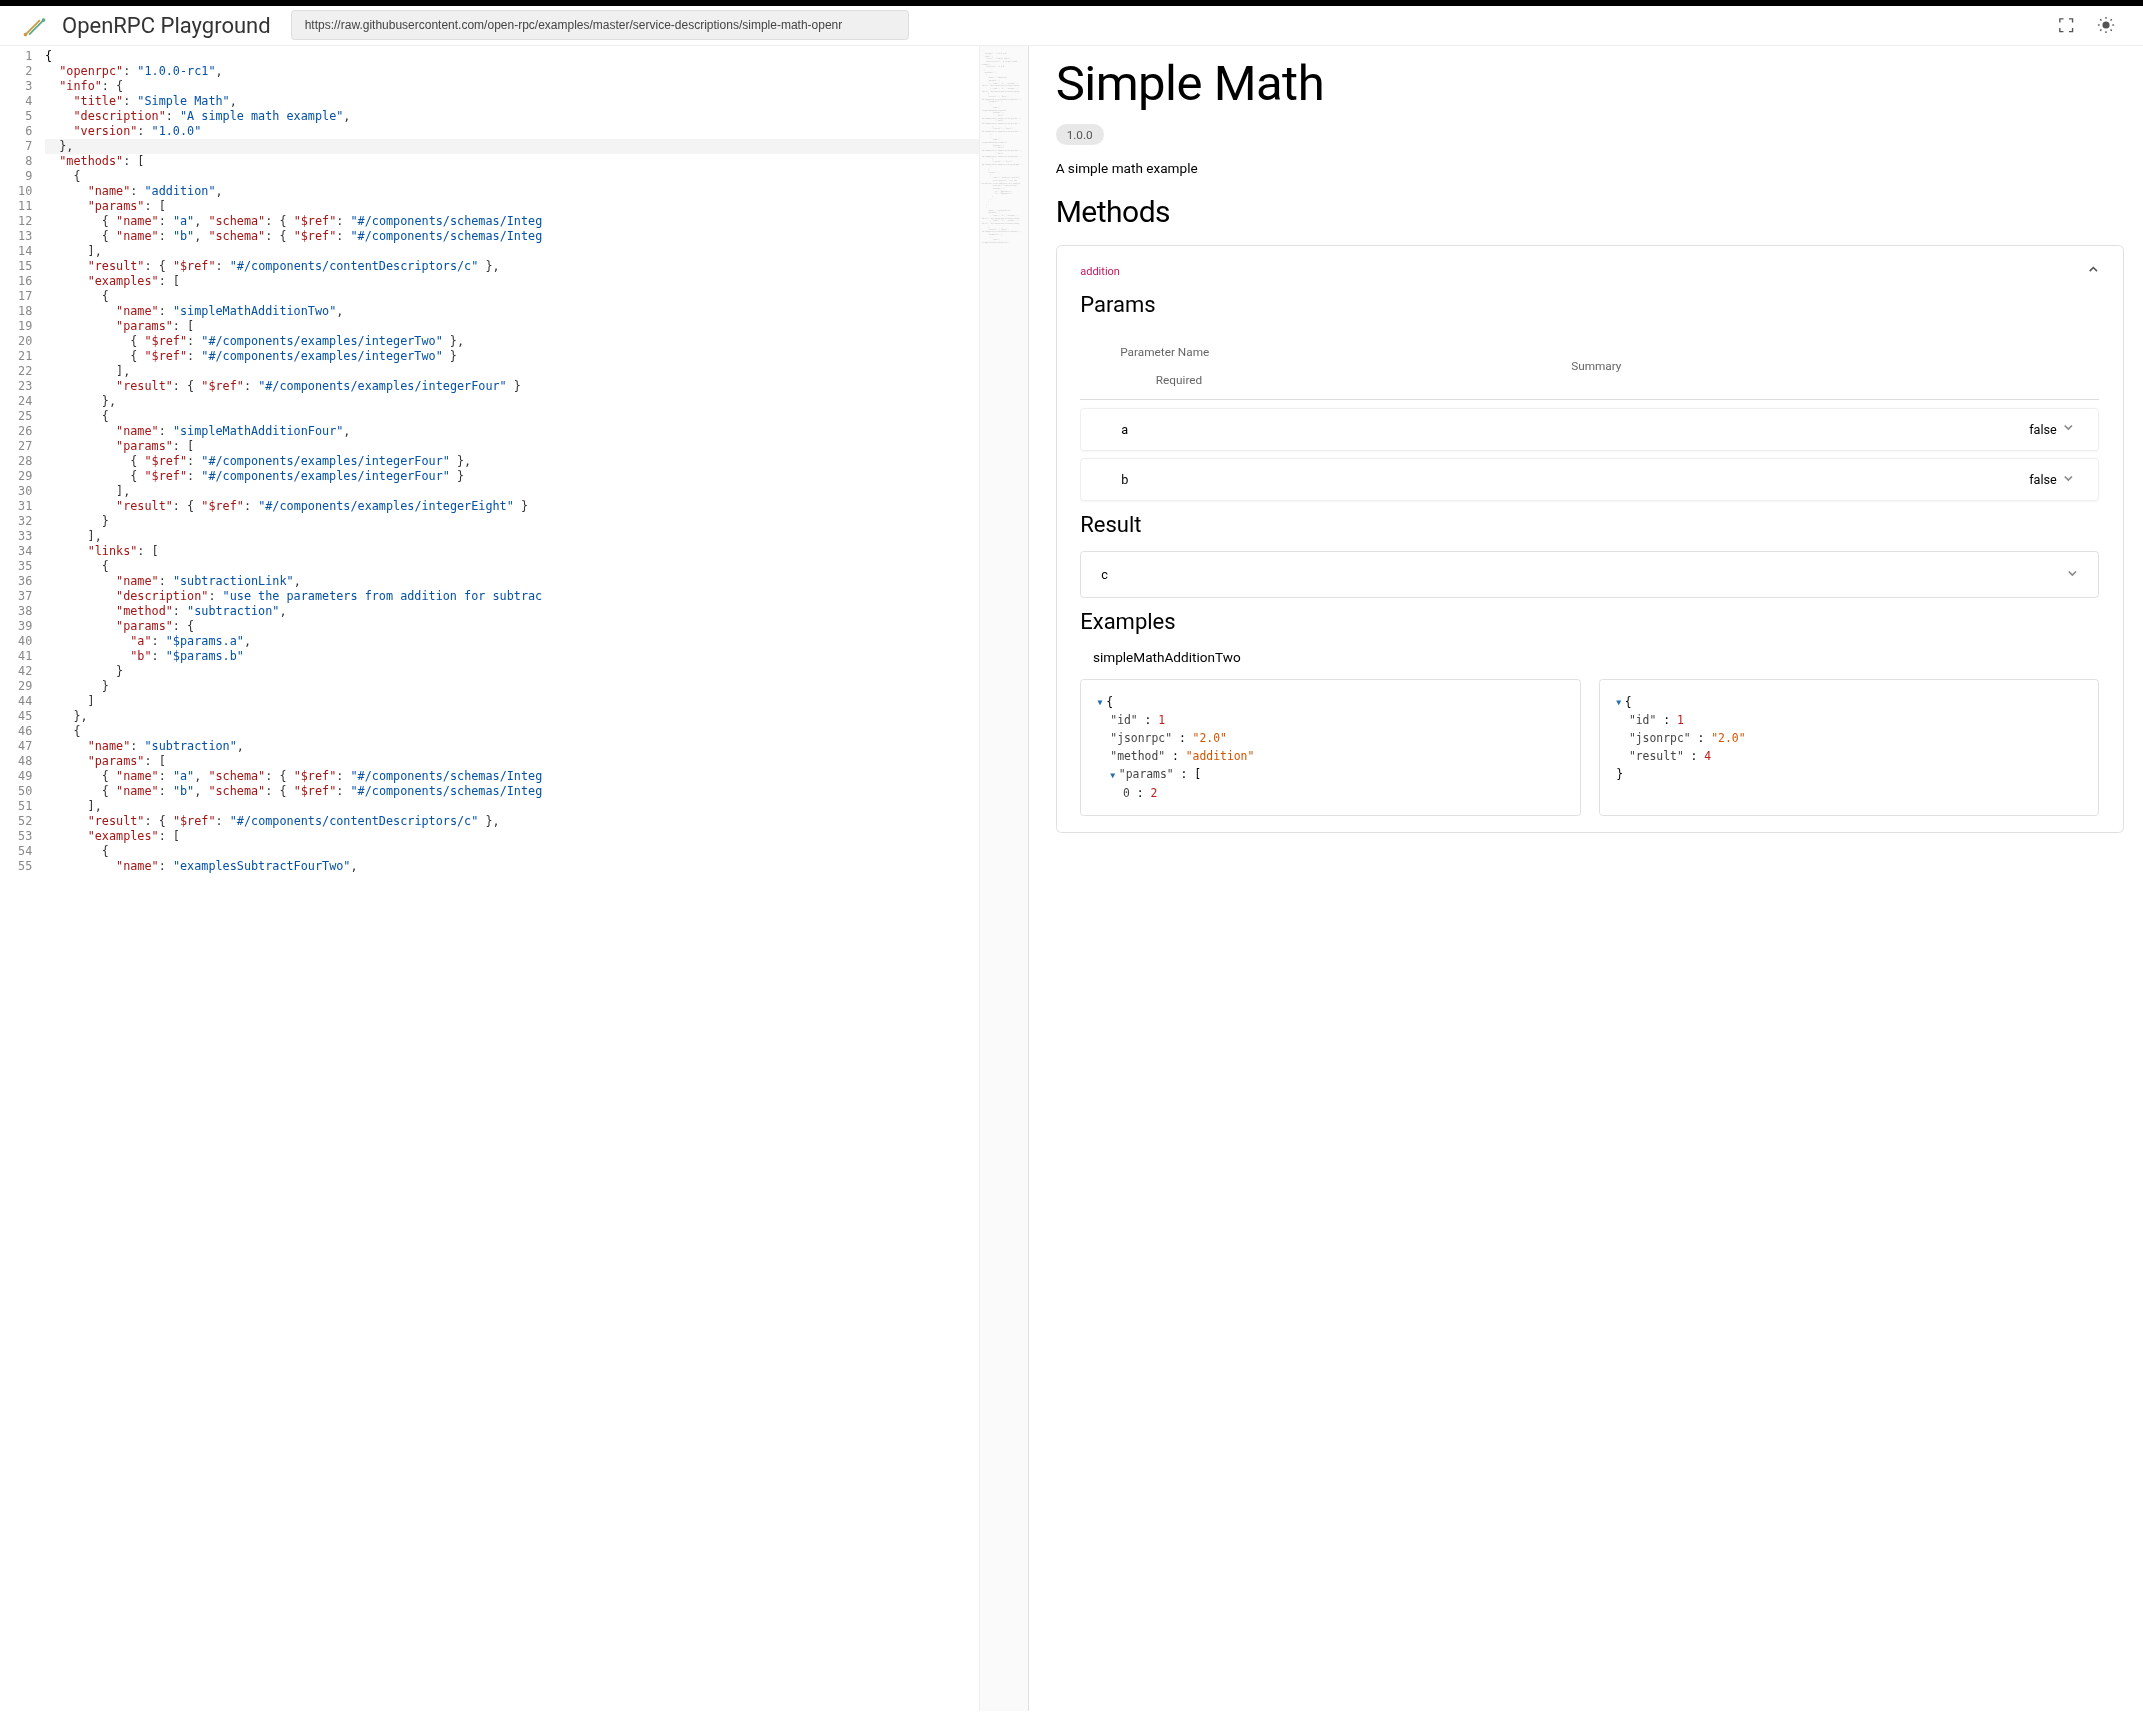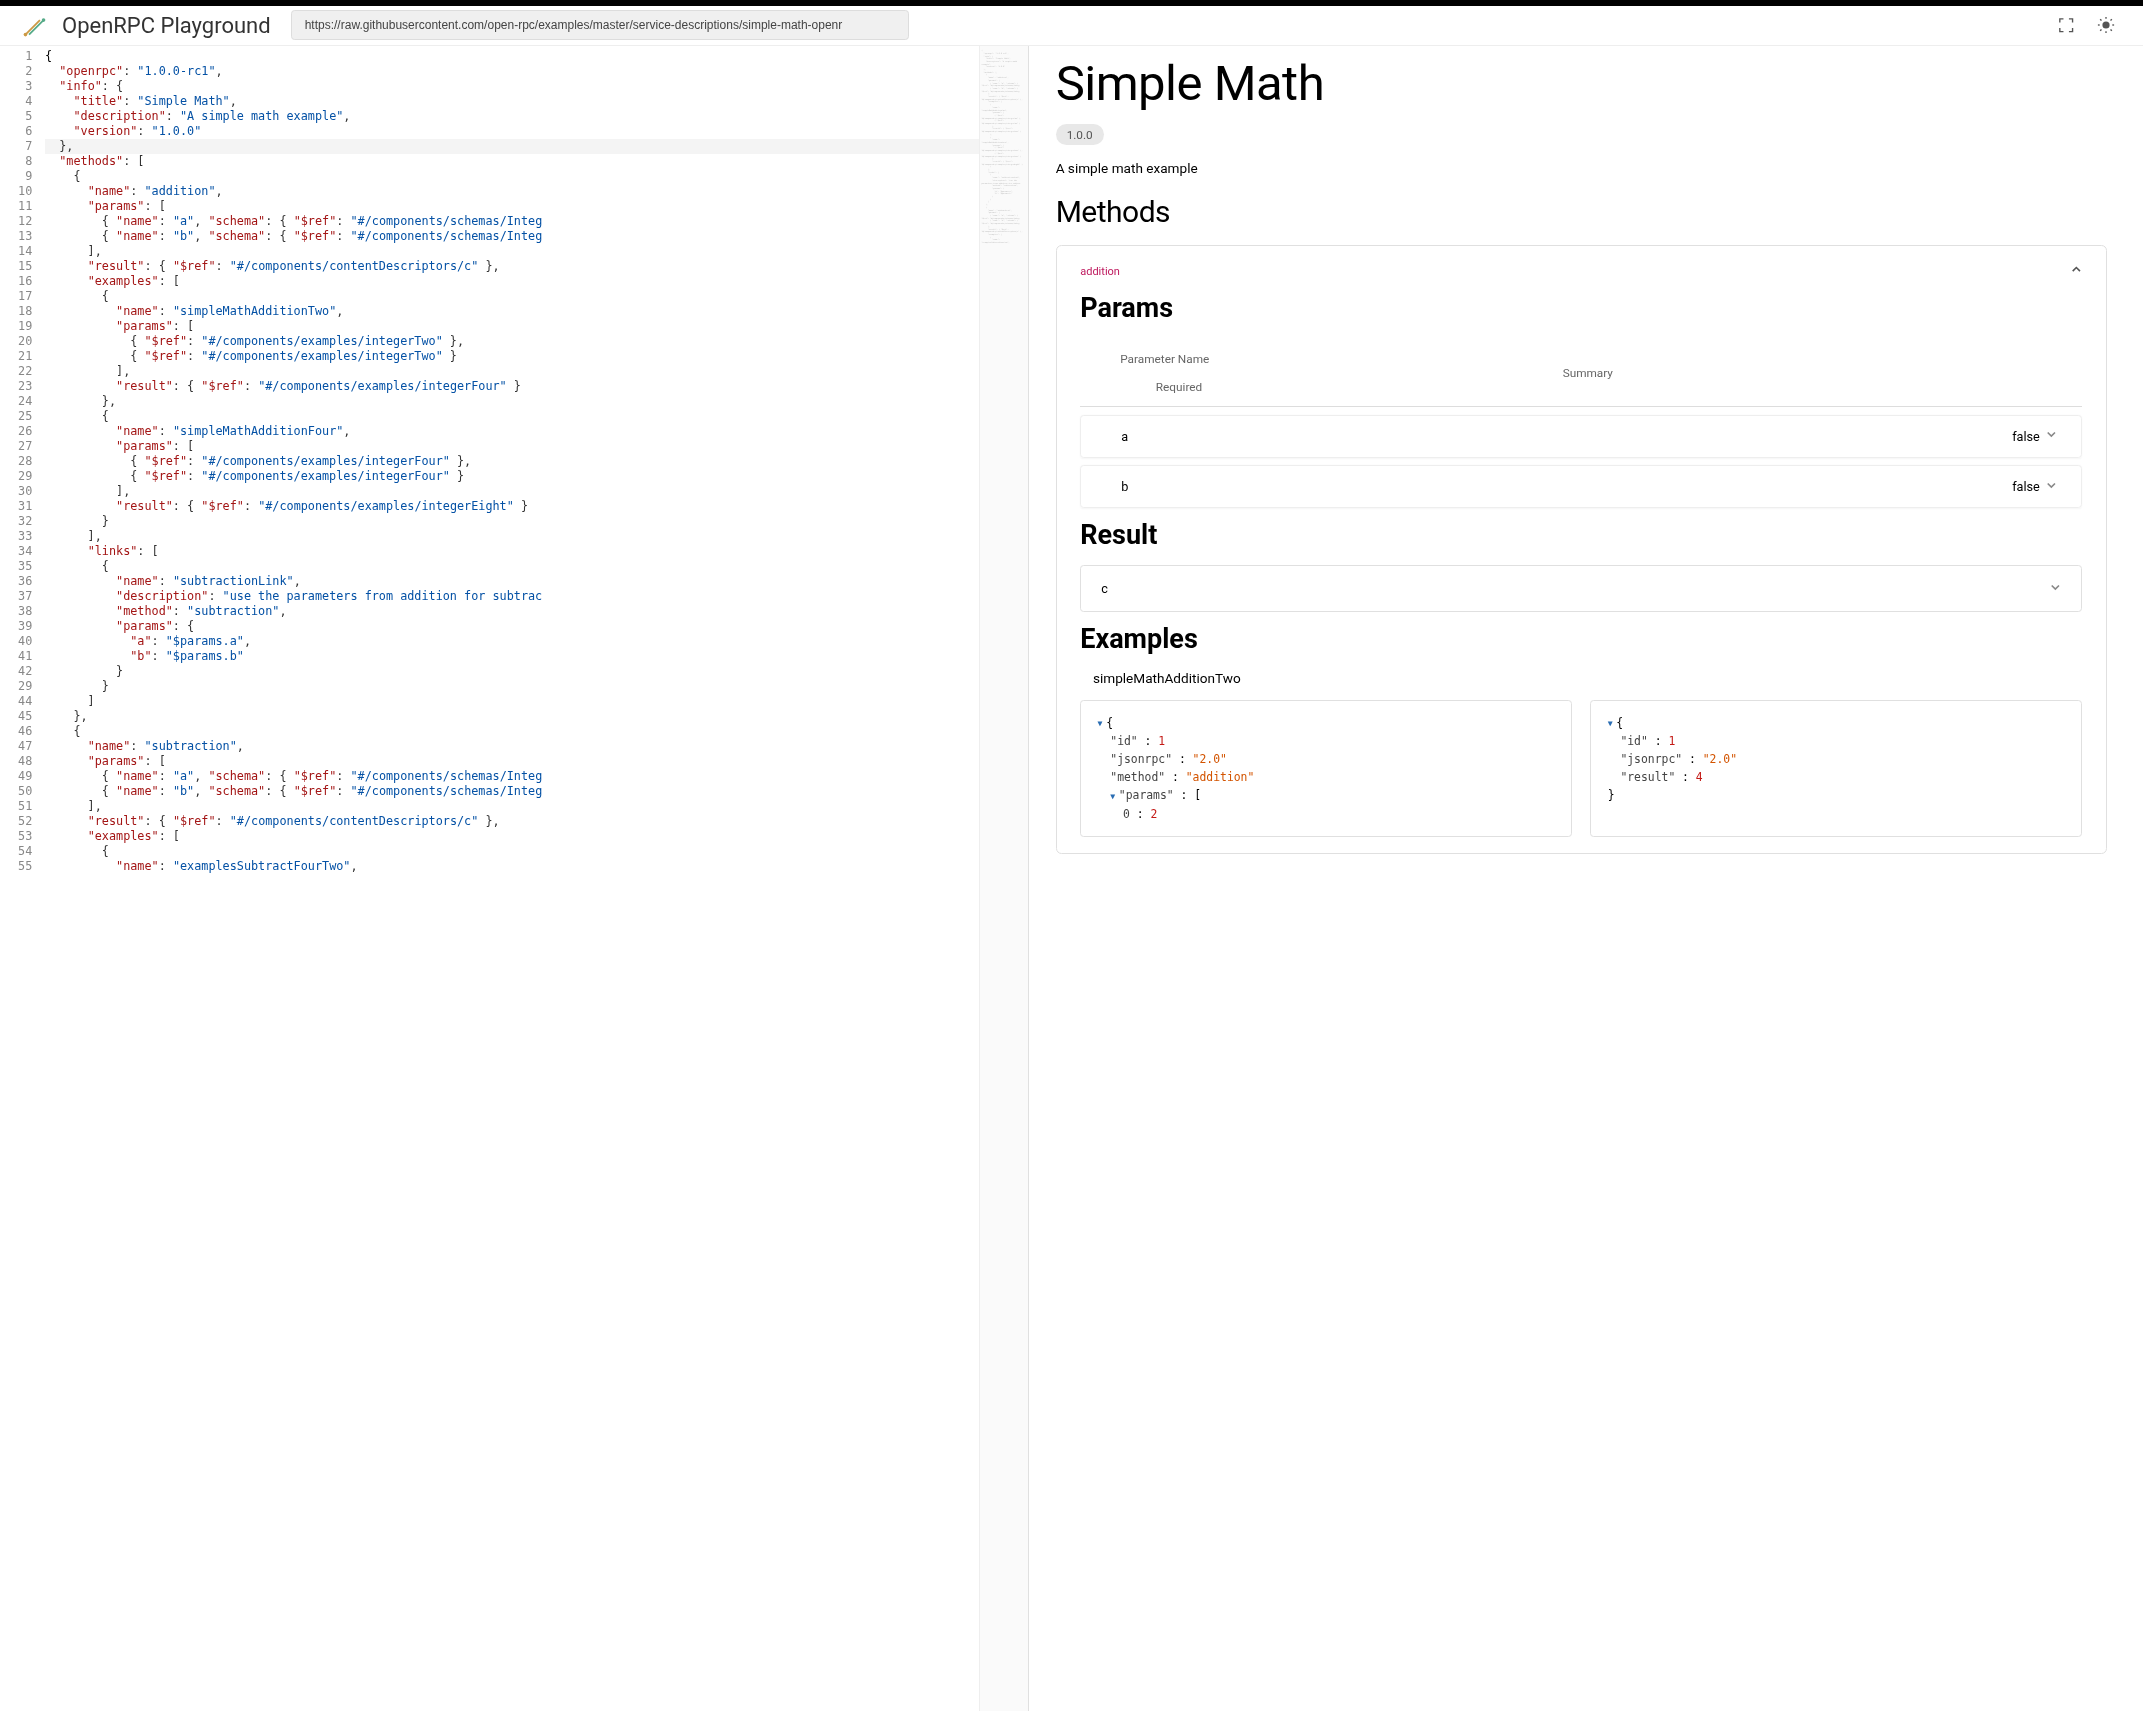--- a/index.html
+++ b/index.html
@@ -17,29 +17,29 @@
   .gutter { width:45px; text-align:right; padding-right:12.7px; color:#888; user-select:none; padding-top:3.6px; }
   .gutter div { height:15px; }
   .code { flex:1; padding-top:3.6px; white-space:pre; overflow:hidden; color:#333; }
   .code-line { height:15px; }
   .hl { background:#f4f4f4; display:block; width:100%; }
   .tok-key { color:#a31515; }      
   .tok-str { color:#0451a5; }      
   .tok-brace { color:#000; }
   .minimap { position:absolute; right:0; top:0; width:49px; height:100%; background:#fafafa; border-left:0.9px solid #eee; font-size:1.8px; line-height:2.7px; padding:3.6px 1.8px; color:#bbb; overflow:hidden; }
   .minimap pre { white-space:pre-wrap; }
-  .doc-pane { flex:1; padding:9px 36px 18px 27px; overflow:auto; }
+  .doc-pane { flex:1; padding:9px 19px 18px 27px; overflow:auto; }
   .doc-title { font-size:49px; font-weight:400; margin:0 0 12.7px 0; letter-spacing:-0.5px; }
   .chip { display:inline-block; background:#e8e8e8; color:#555; border-radius:12.7px; padding:3.6px 11px; font-size:11.8px; margin-bottom:14.5px; }
   .doc-desc { font-size:13.6px; margin-bottom:18px; }
   .section-h { font-size:30px; font-weight:400; margin:16.4px 0 16.4px 0; letter-spacing:-0.5px; }
   .method-card { border:0.9px solid #e0e0e0; border-radius:5.5px; padding:16.4px 23.6px; }
   .method-head { display:flex; align-items:center; justify-content:space-between; margin-bottom:12.7px; cursor:pointer; }
   .method-name { font-size:11px; color:#be185d; }
-  .sub-h { font-size:27px; font-weight:700; margin:11px 0 14.5px 0; }
+  .sub-h { font-size:22px; font-weight:400; margin:11px 0 14.5px 0; }
   .param-table { margin-top:7.3px; }
   .param-head-row { display:flex; padding:12.7px 27px 12.7px 40px; color:#666; font-size:11.8px; border-bottom:0.9px solid #ddd;flex-direction:column; }
   .col-name { flex:1; }
   .col-summary { flex:1; text-align:center; }
   .col-required { width:109px; text-align:right; padding-right:27px; }
   .param-row { display:flex; align-items:center; padding:12.7px 18px 12.7px 40px; border:0.9px solid #eee; border-radius:3.6px; margin-top:7.3px; font-size:12.7px; box-shadow:0 0.9px 1.8px rgba(0,0,0,0.04); }
   .param-row .pname { flex:1; }
   .param-row .psum { flex:1; }
   .param-row .preq { width:82px; text-align:right; }
   .param-row .chev { width:23.6px; text-align:center; color:#888; }

